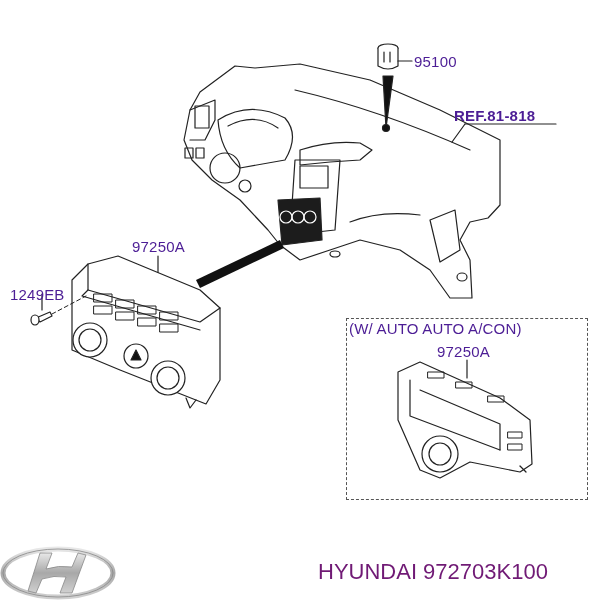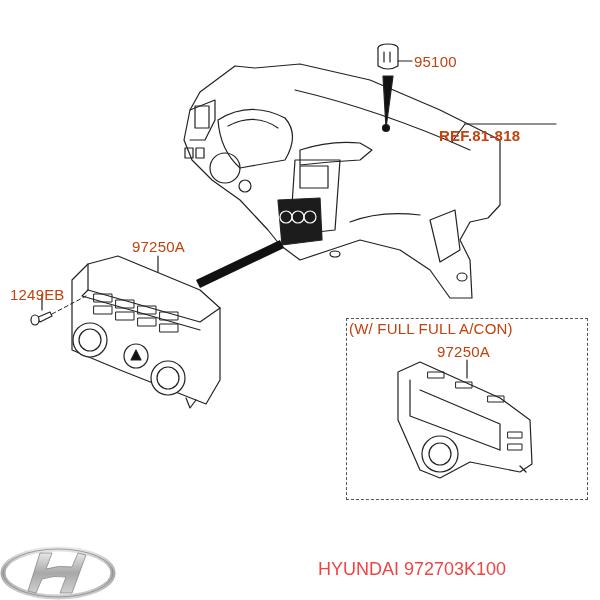--- a/index.html
+++ b/index.html
@@ -1,20 +1,20 @@
 <!DOCTYPE html>
 <html><head>
 <meta charset="utf-8">
 <style>
   html, body { margin: 0; padding: 0; background: #ffffff; }
   body { width: 600px; height: 600px; position: relative; overflow: hidden; font-family: "Liberation Sans", sans-serif; color: #111; }
-  .label { position: absolute; font-size: 15px; color: #c2410c; white-space: nowrap; letter-spacing: 0.2px; }
+  .label { position: absolute; font-size: 15px; color: #4c1d95; white-space: nowrap; letter-spacing: 0.2px; }
   .label.bold { font-weight: bold; }
   #art { position: absolute; left: 0; top: 0; }
-  .caption { position: absolute; left: 318px; top: 559px; font-size: 18px; color: #ef4444; white-space: nowrap; }
+  .caption { position: absolute; left: 318px; top: 559px; font-size: 22px; color: #701a75; white-space: nowrap; }
   .logo { position: absolute; left: 0; top: 545px; }
   .variant-box { position: absolute; left: 346px; top: 318px; width: 240px; height: 180px; border: 1.3px dashed #555; }
 </style>
 </head>
 <body>
 
 <svg id="art" width="600" height="600" viewBox="0 0 600 600" fill="none" stroke="#222" stroke-width="1.2" stroke-linejoin="round" stroke-linecap="round">
 
   <g>
     <path d="M200 92 L235 66 L255 68 L300 64 L370 80 L440 110 L500 140 L500 205 L488 218 L470 222 L460 240 L470 260 L472 298 L450 298 L430 270 L400 250 L360 240 L330 250 L300 260 L280 245 L268 230 L240 200 L212 180 L192 160 L184 140 L190 110 Z" fill="#fff"></path>
@@ -101,24 +101,24 @@
     </g>
     <circle cx="440" cy="454" r="18" fill="#fff"></circle>
     <circle cx="440" cy="454" r="11"></circle>
     <path d="M520 466 L526 472"></path>
   </g>
 </svg>
 
 <div class="variant-box"></div>
 
 <div class="label" style="left:414px; top:53px;">95100</div>
-<div class="label bold" style="left:439px; top:107px;margin-top:20px;">REF.81-818</div>
+<div class="label bold" style="left:454px; top:107px;">REF.81-818</div>
 <div class="label" style="left:132px; top:238px;">97250A</div>
 <div class="label" style="left:10px; top:286px;">1249EB</div>
-<div class="label" style="left:349px; top:320px;">(W/ FULL FULL A/CON)</div>
+<div class="label" style="left:349px; top:320px;">(W/ AUTO AUTO A/CON)</div>
 <div class="label" style="left:437px; top:343px;">97250A</div>
 
 <svg class="logo" width="118" height="55" viewBox="0 0 118 55">
   <defs>
     <linearGradient id="lg" x1="0" y1="0" x2="0" y2="1">
       <stop offset="0" stop-color="#e8e8e8"></stop>
       <stop offset="0.5" stop-color="#a8a8a8"></stop>
       <stop offset="1" stop-color="#d0d0d0"></stop>
     </linearGradient>
   </defs>

